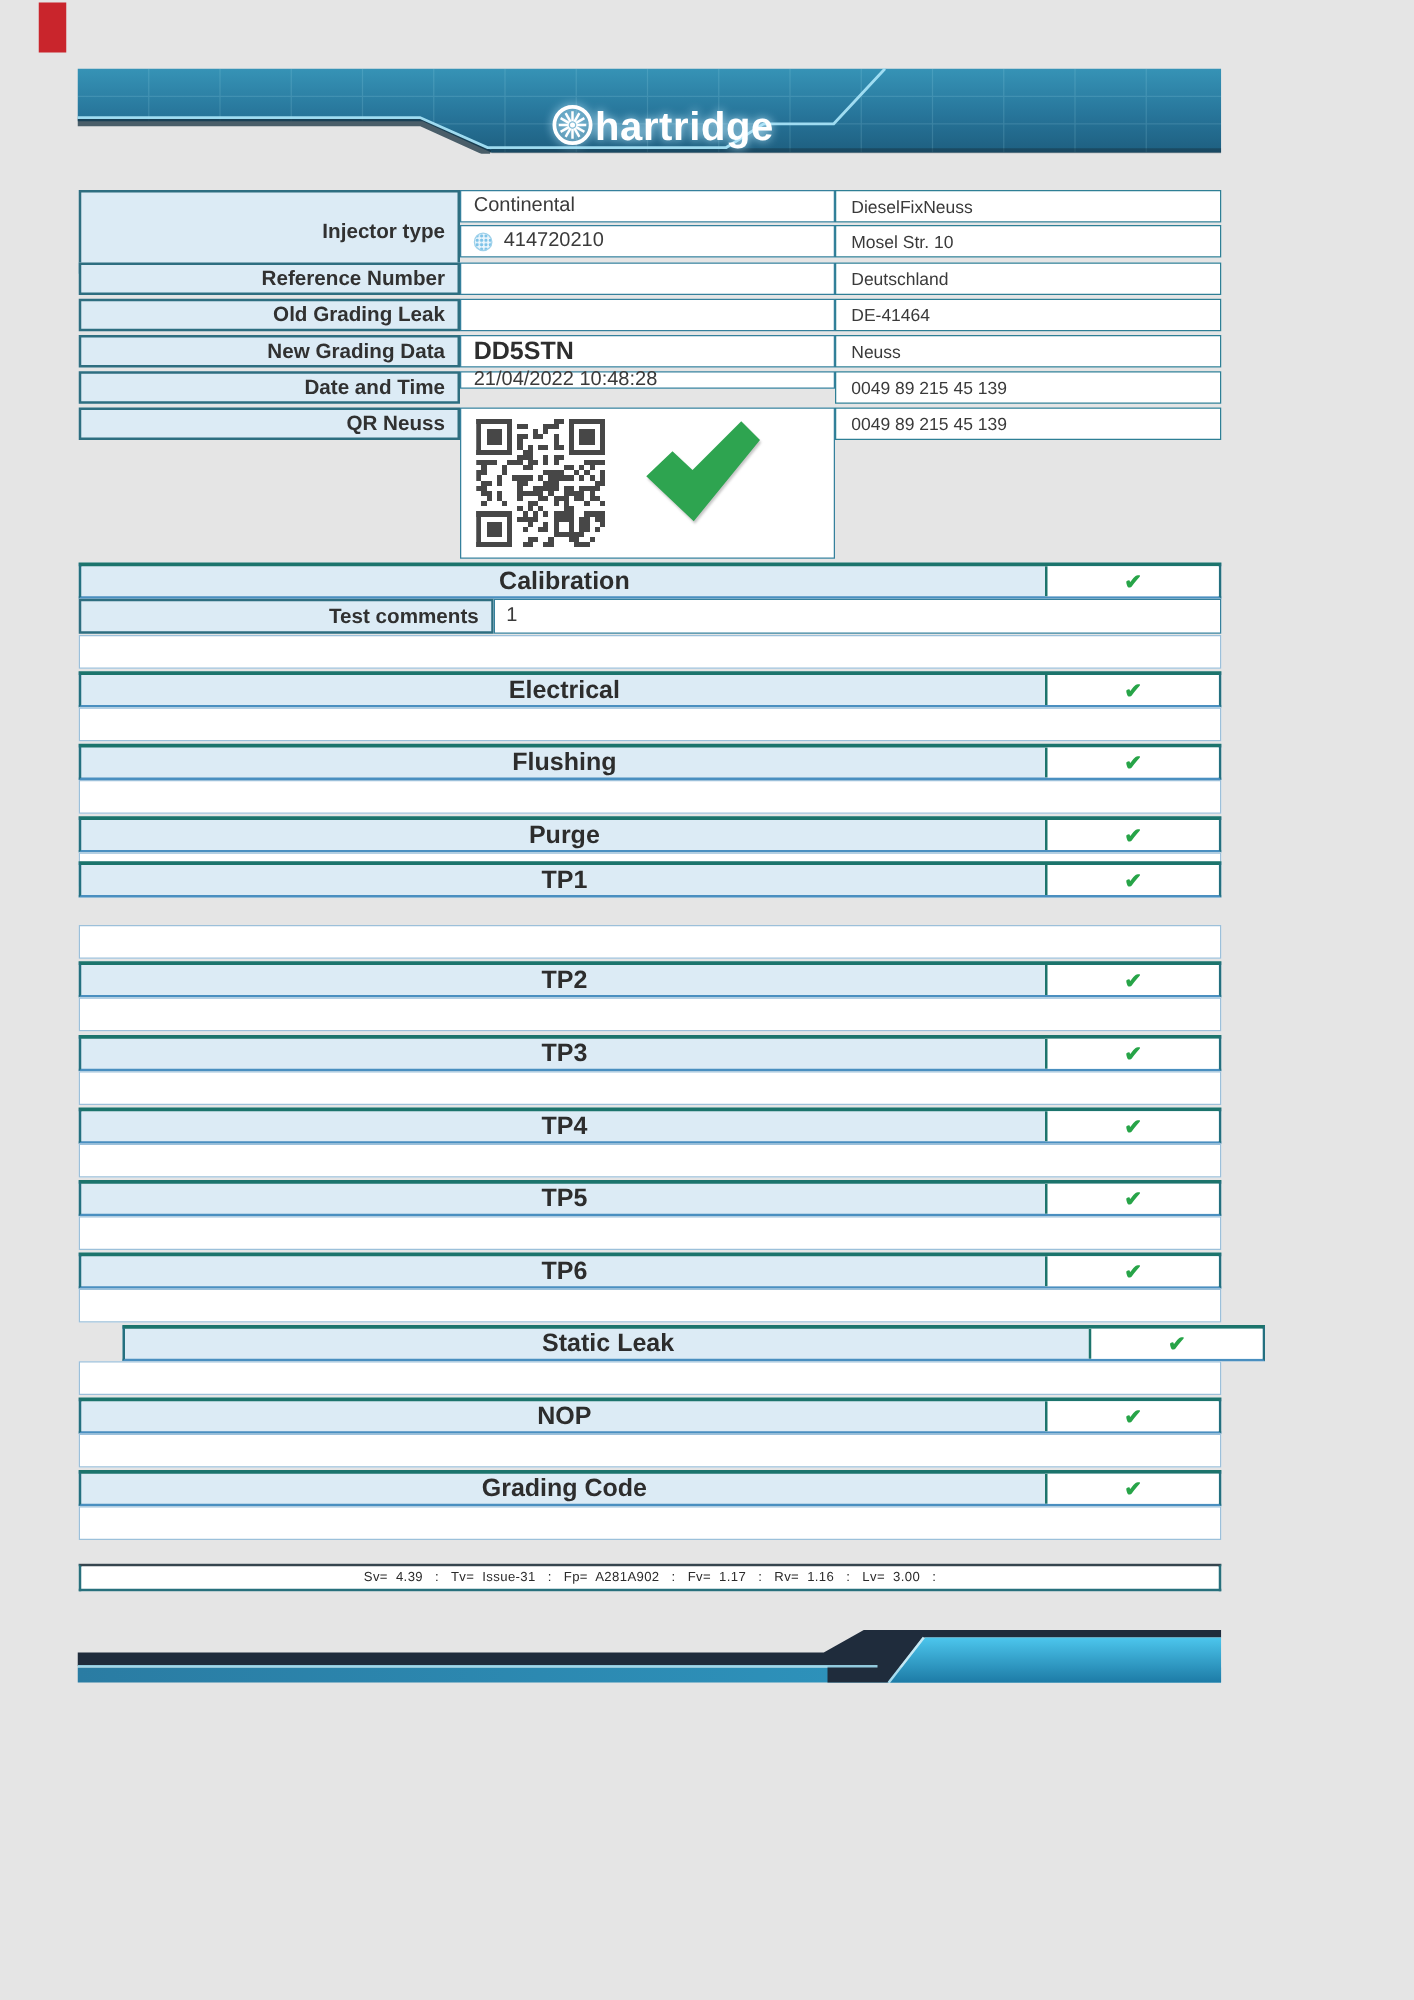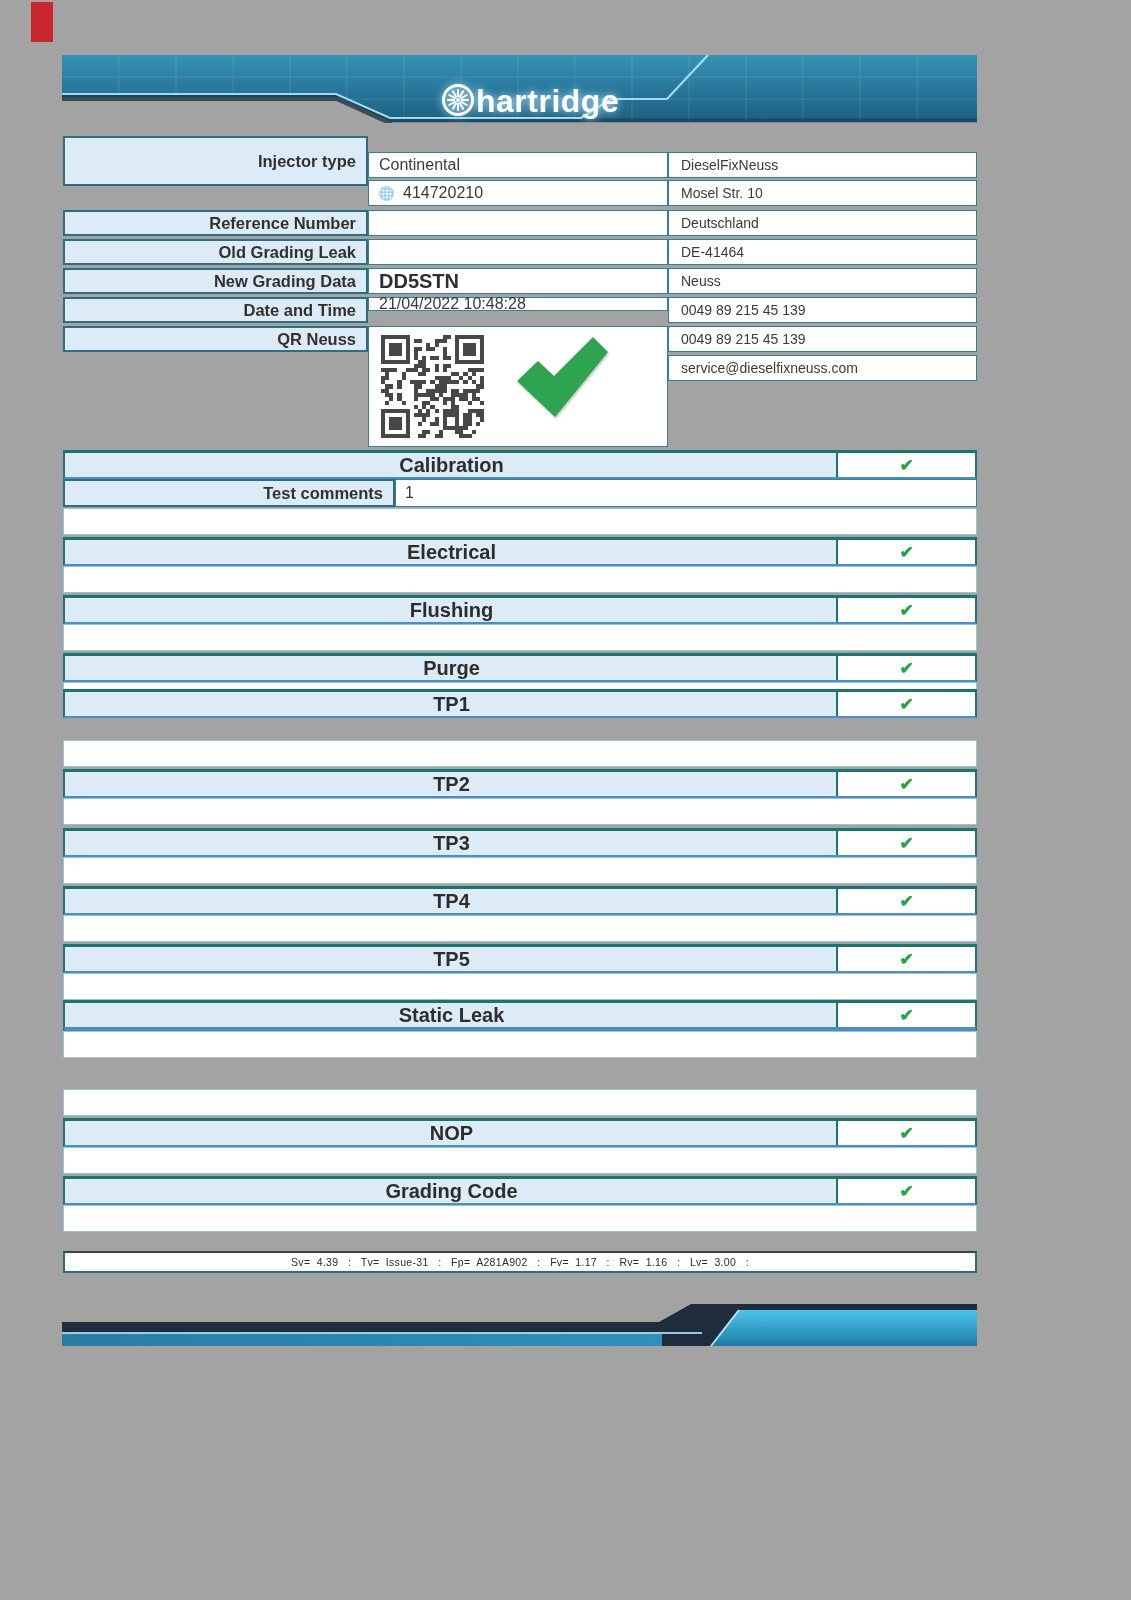--- a/index.html
+++ b/index.html
@@ -1,16 +1,16 @@
 <!DOCTYPE html>
 <html><head>
 <meta charset="utf-8">
 <style>
   html,body{margin:0;padding:0;background:#ffffff;}
-  .page{position:relative;width:1131px;height:1600px;background:#a3a3a3;overflow:hidden;
+  .page{position:relative;width:1131px;height:1600px;background:#e5e5e5;overflow:hidden;
         font-family:"Liberation Sans", sans-serif;color:#3a3a3a;}
 
   
   .red-mark{position:absolute;left:31px;top:2px;width:22px;height:40px;background:#c9252c;}
 
   
   .hdr-svg{position:absolute;left:62px;top:53px;}
   .ftr-svg{position:absolute;left:62px;top:1300px;}
 
   
@@ -115,21 +115,21 @@
           <line x1="396" y1="36" x2="396" y2="44" transform="rotate(270 396 47)"></line>
           <line x1="396" y1="36" x2="396" y2="44" transform="rotate(300 396 47)"></line>
           <line x1="396" y1="36" x2="396" y2="44" transform="rotate(330 396 47)"></line>
         </g>
         <circle cx="396" cy="47" r="2" fill="#ffffff"></circle>
       </g>
       <text x="414" y="59" font-family="Liberation Sans, sans-serif" font-size="32" font-weight="bold" fill="#ffffff" letter-spacing="0.5">hartridge</text>
     </g>
   </svg>
 
-  <div class="ilabel" style="left:63px;top:136px;width:305px;height:50px;">Injector type</div>
+  <div class="ilabel" style="left:63px;top:152px;width:305px;height:67px;">Injector type</div>
   <div class="ilabel" style="left:63px;top:210px;width:305px;height:26px;">Reference Number</div>
   <div class="ilabel" style="left:63px;top:239px;width:305px;height:26px;">Old Grading Leak</div>
   <div class="ilabel" style="left:63px;top:268px;width:305px;height:26px;">New Grading Data</div>
   <div class="ilabel" style="left:63px;top:297px;width:305px;height:26px;">Date and Time</div>
   <div class="ilabel" style="left:63px;top:326px;width:305px;height:26px;">QR Neuss</div>
 
   <div class="ival" style="left:368px;top:152px;width:300px;height:26px;">Continental</div>
   <div class="ival" style="left:368px;top:180px;width:300px;height:26px;">
     <span class="dot-circle"></span>
     <span>414720210</span>
@@ -360,21 +360,20 @@
     </svg>
   </div>
 
   <div class="acell" style="left:668px;top:152px;width:309px;height:26px;">DieselFixNeuss</div>
   <div class="acell" style="left:668px;top:180px;width:309px;height:26px;">Mosel Str. 10</div>
   <div class="acell" style="left:668px;top:210px;width:309px;height:26px;">Deutschland</div>
   <div class="acell" style="left:668px;top:239px;width:309px;height:26px;">DE-41464</div>
   <div class="acell" style="left:668px;top:268px;width:309px;height:26px;">Neuss</div>
   <div class="acell" style="left:668px;top:297px;width:309px;height:26px;">0049 89 215 45 139</div>
   <div class="acell" style="left:668px;top:326px;width:309px;height:26px;">0049 89 215 45 139</div>
-  <div class="acell" style="left:668px;top:355px;width:309px;height:26px;">service@dieselfixneuss.com</div>
 
   <div class="trow" style="top:450px;">
     <div class="tlabel">Calibration</div>
     <div class="tcheck">✔</div>
   </div>
 
   <div class="crow-label">Test comments</div>
   <div class="crow-val">1</div>
 
   <div class="spacer" style="top:508px;"></div>
@@ -426,21 +425,21 @@
     <div class="tcheck">✔</div>
   </div>
   <div class="spacer" style="top:973px;"></div>
 
   <div class="trow" style="top:1002px;">
     <div class="tlabel">TP6</div>
     <div class="tcheck">✔</div>
   </div>
   <div class="spacer" style="top:1031px;"></div>
 
-  <div class="trow" style="top:1000px;">
+  <div class="trow" style="top:1060px;margin-left:35px;">
     <div class="tlabel">Static Leak</div>
     <div class="tcheck">✔</div>
   </div>
   <div class="spacer" style="top:1089px;"></div>
 
   <div class="trow" style="top:1118px;">
     <div class="tlabel">NOP</div>
     <div class="tcheck">✔</div>
   </div>
   <div class="spacer" style="top:1147px;"></div>

